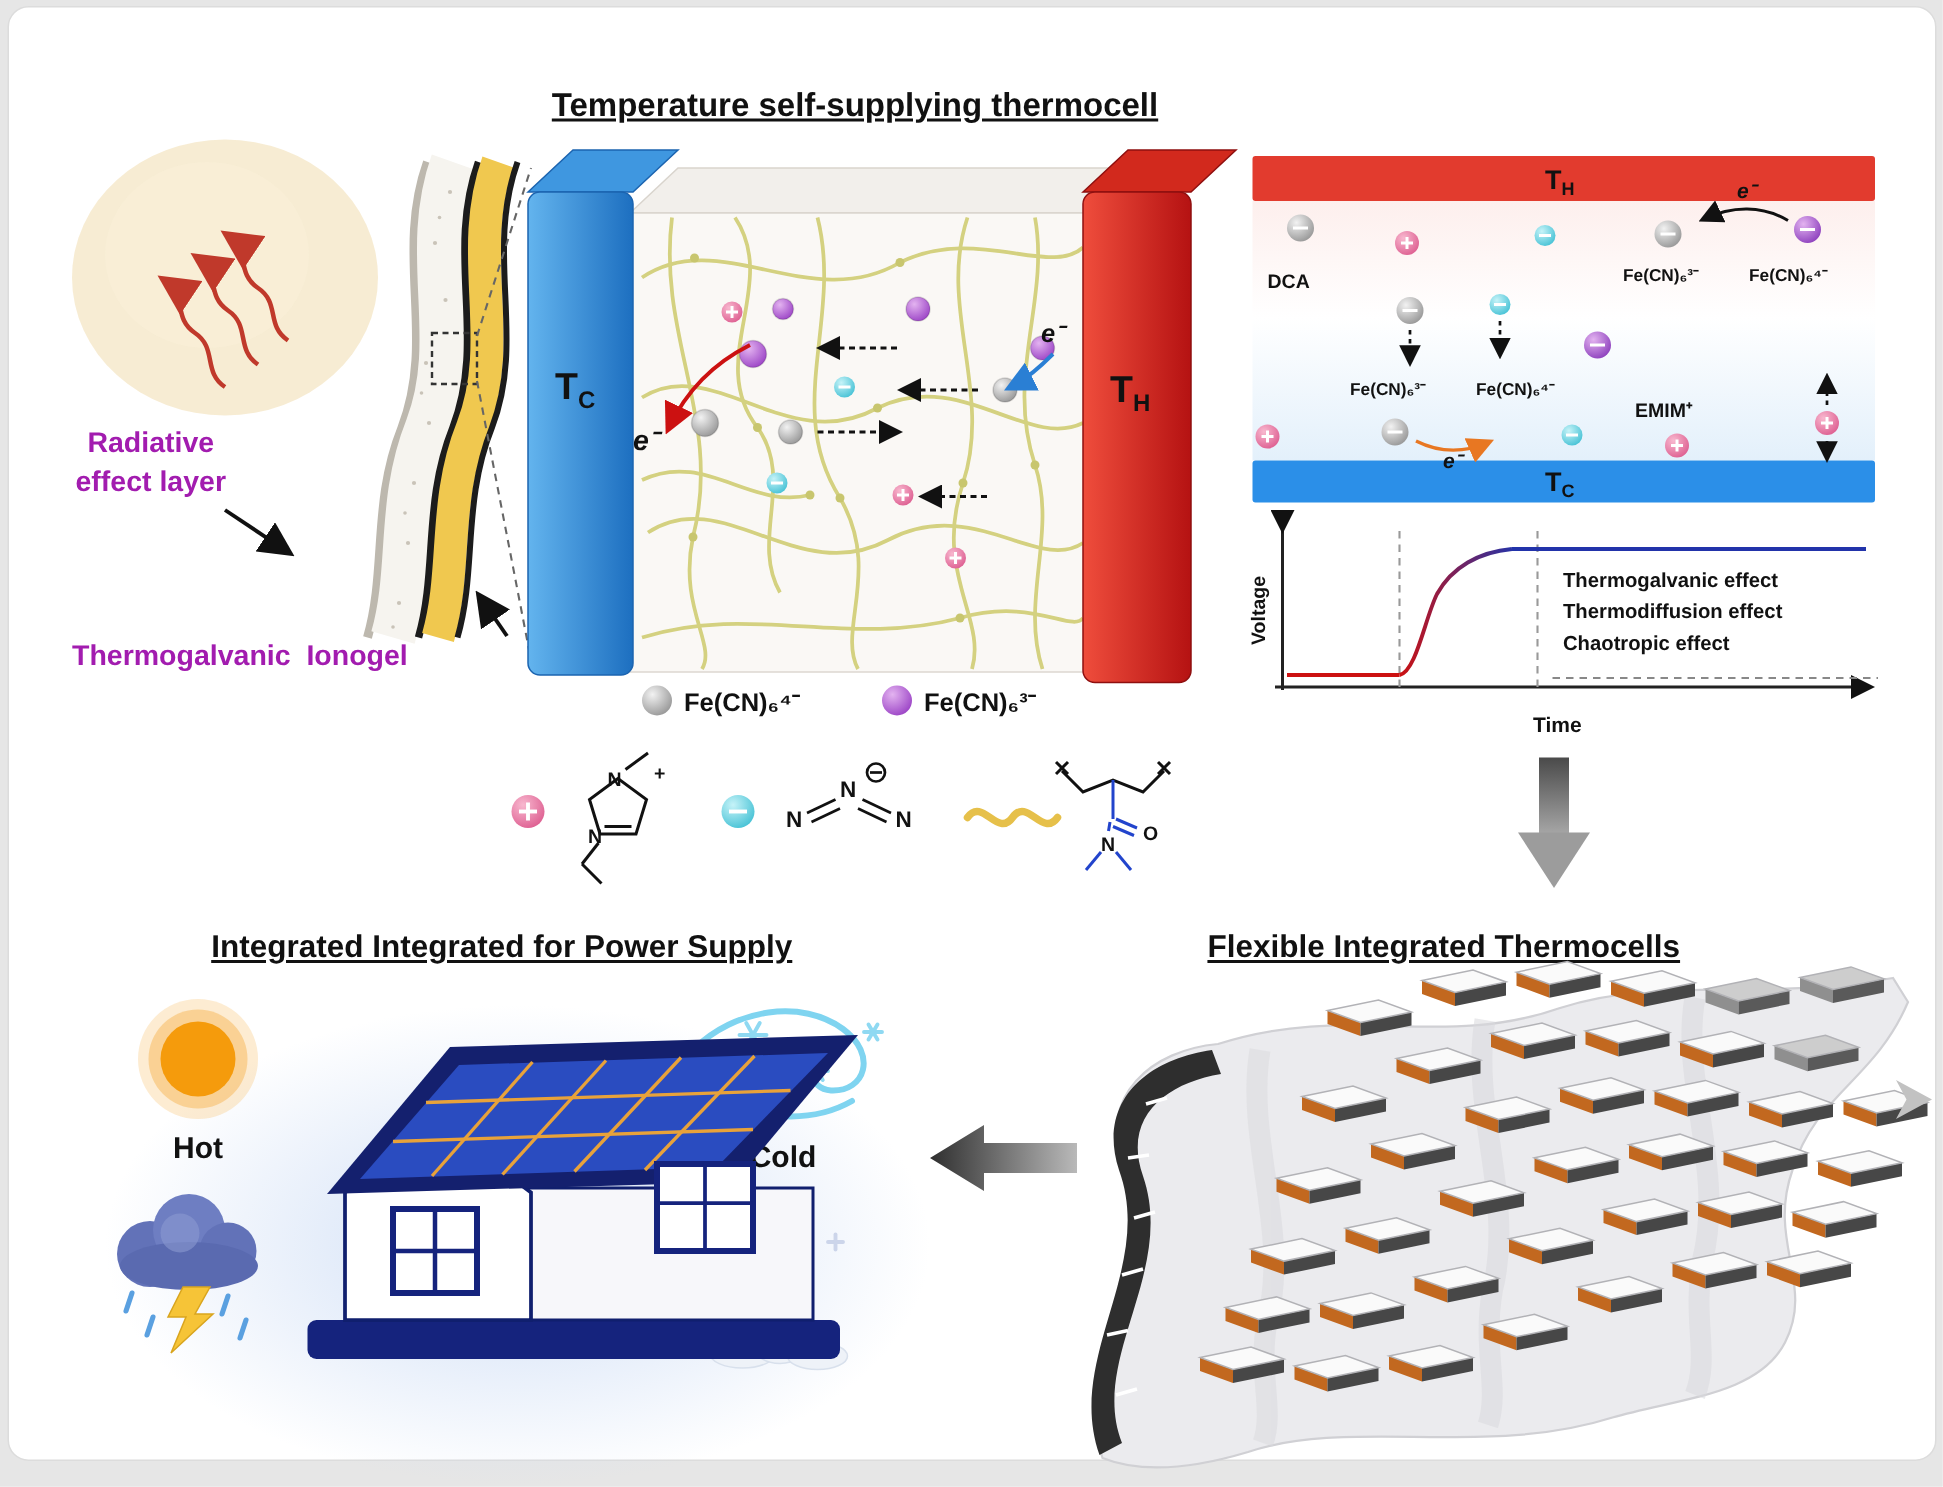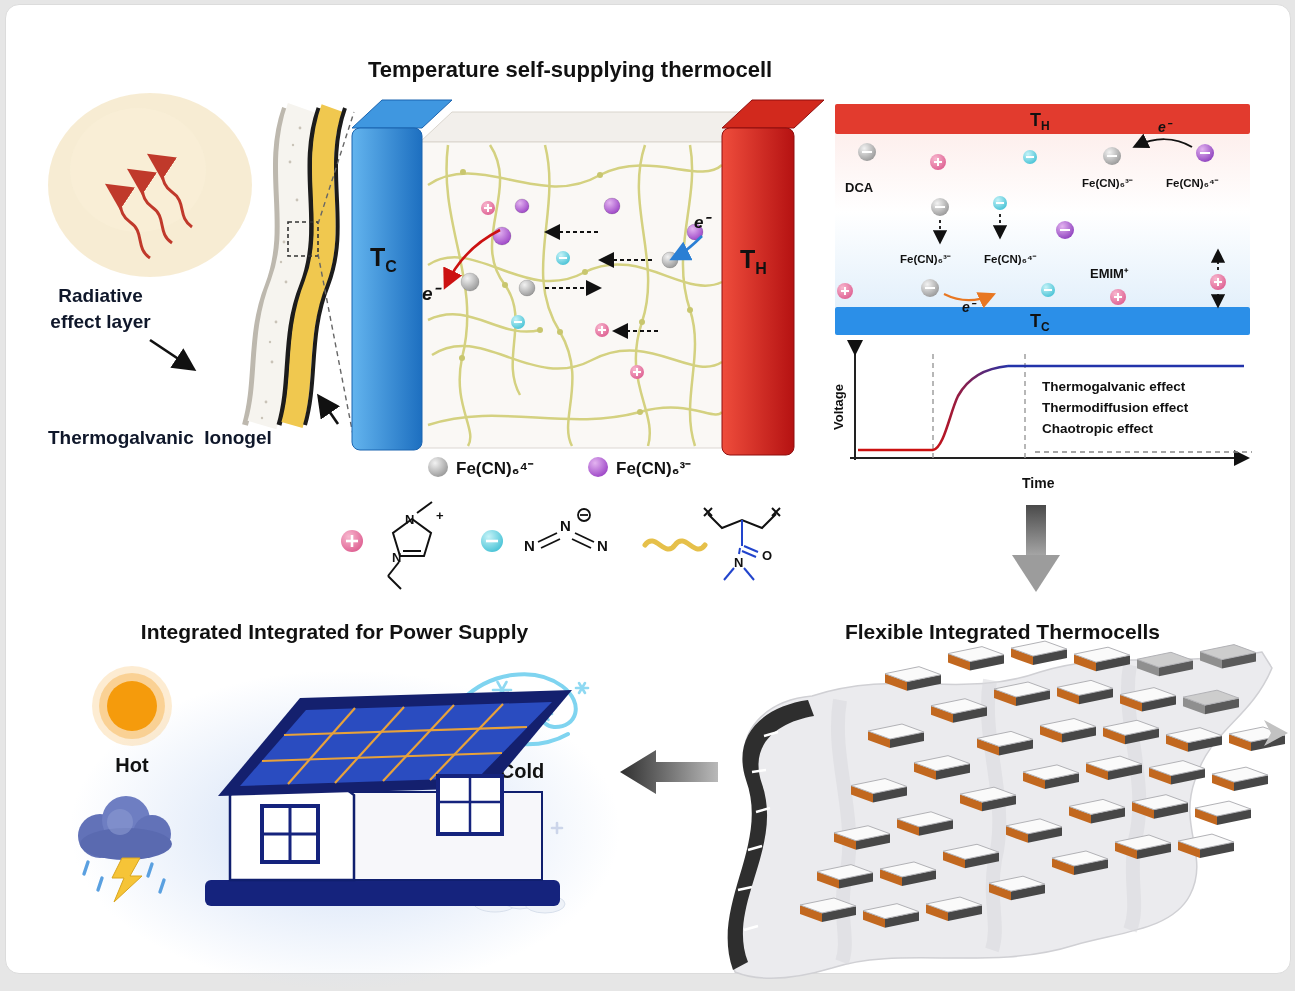--- a/index.html
+++ b/index.html
@@ -1,32 +1,32 @@
 <!DOCTYPE html>
 <html><head>
 <meta charset="utf-8">
 <style>
   html,body{margin:0;padding:0;width:1295px;height:991px;background:#e6e6e6;overflow:hidden;
     font-family:"Liberation Sans",sans-serif;}
   .card{position:absolute;left:5px;top:4px;width:1284px;height:968px;background:#ffffff;
     border:1px solid #dcdcdc;border-radius:14px;}
   .abs{position:absolute;}
-  .ttl{font-weight:bold;color:#111;text-align:center;}
-  .lbl{font-weight:bold;color:#0f172a;}
+  .ttl{font-weight:bold;color:#111;text-align:center;text-decoration:underline;}
+  .lbl{font-weight:bold;color:#a21caf;}
   svg{position:absolute;overflow:visible;}
   svg text{font-family:"Liberation Sans",sans-serif;font-weight:bold;fill:#111;}
 </style>
 </head>
 <body>
 
 <div class="card"></div>
 
 <div class="abs ttl" style="left:300px;top:57px;width:540px;font-size:22px;">Temperature self-supplying thermocell</div>
 <div class="abs ttl" style="left:62px;top:620px;width:545px;font-size:21px;">Integrated Integrated for Power Supply</div>
-<div class="abs ttl" style="left:770px;top:620px;width:465px;font-size:21px;">Flexible Integrated Thermocells</div>
+<div class="abs ttl" style="left:730px;top:620px;width:465px;font-size:21px;">Flexible Integrated Thermocells</div>
 
 <div class="abs lbl" style="left:18px;top:283px;width:165px;font-size:19px;text-align:center;line-height:1.35;">
   <div>Radiative</div>
   <div>effect layer</div>
 </div>
 <div class="abs lbl" style="left:48px;top:427px;width:320px;font-size:19px;text-align:left;white-space:pre;">Thermogalvanic  Ionogel</div>
 
 <svg style="left:30px;top:90px;width:330px;height:380px" viewBox="30 90 330 380">
   <defs>
     <marker id="l-ar" markerWidth="9" markerHeight="9" refX="7" refY="4.5" orient="auto">

